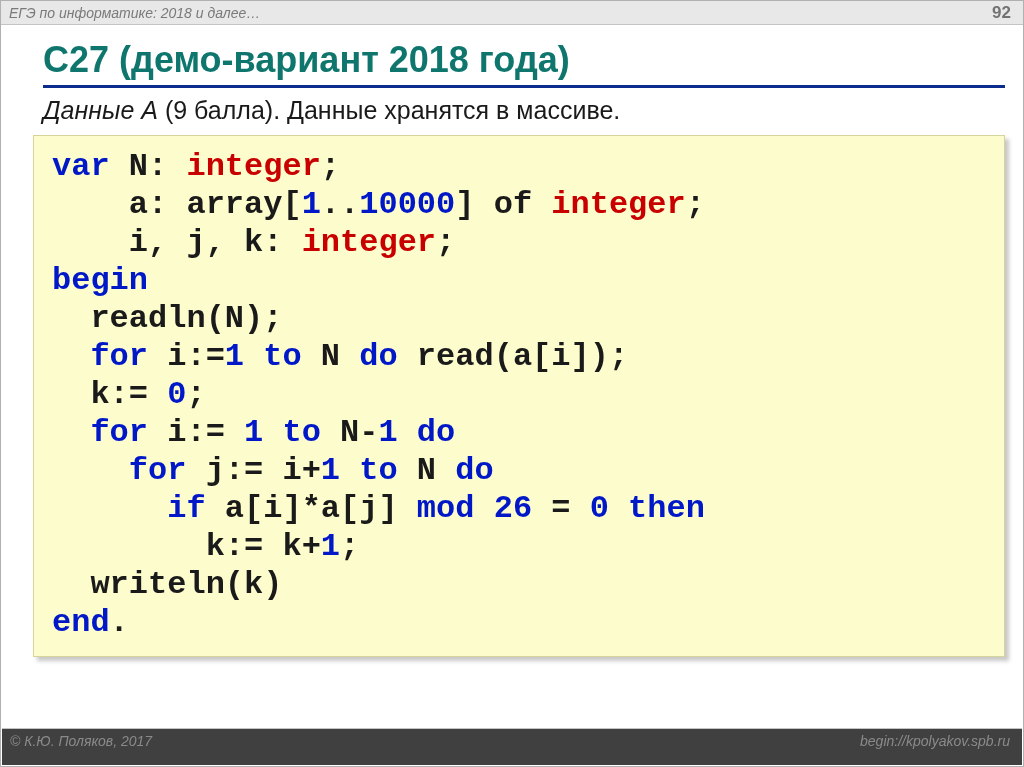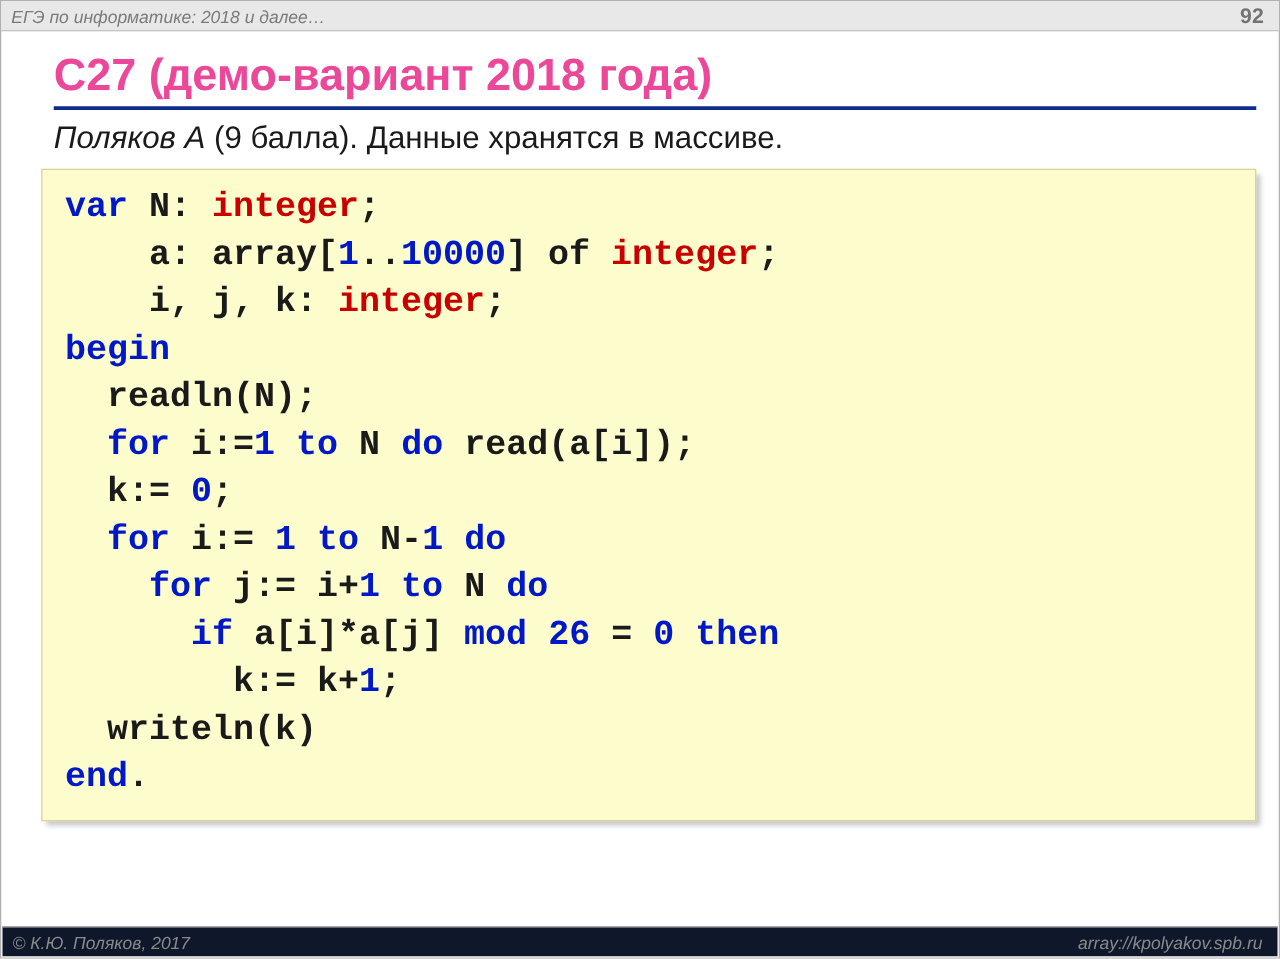--- a/index.html
+++ b/index.html
@@ -33,21 +33,21 @@
     color: #7a7a7a;
   }
   .top-right {
     font-weight: bold;
     font-size: 17px;
     color: #737373;
   }
   .title {
     font-family: Arial, Helvetica, sans-serif;
     font-weight: bold;
-    color: #ec4899;
+    color: #0f766e;
     font-size: 36px;
     margin: 14px 0 4px 42px;
   }
   .hr {
     margin: 0 18px 0 42px;
     height: 3px;
     background: #0b2c8c;
   }
   .subtitle {
     font-size: 25px;
@@ -59,38 +59,38 @@
   .codebox {
     margin: 0 18px 0 32px;
     background: #fdfccc;
     border: 1px solid #d6d49a;
     box-shadow: 4px 4px 4px rgba(0,0,0,0.22);
     padding: 12px 18px 14px 18px;
   }
   .code {
     font-family: "Courier New", Courier, monospace;
     font-weight: bold;
-    font-size: 28px;
+    font-size: 32px;
     line-height: 38px;
     white-space: pre;
     color: #1a1a1a;
   }
   .kw { color: #0018c8; }
   .ty { color: #c80000; }
   .nm { color: #0018c8; }
   .bottombar {
     position: absolute;
     left: 1px; right: 1px; bottom: 1px;
     display: flex;
     justify-content: space-between;
     align-items: center;
-    background: #0f172a;
+    background: #404040;
     border-top: 1px solid #c4c4c4;
     height: 21px;
-    padding: 1px 12px 1px 8px;
+    padding: 1px 12px 14px 8px;
   }
   .bot-left, .bot-right {
     font-style: italic;
     font-size: 14px;
     color: #8a8a8a;
   }
 </style>
 </head>
 <body>
 
@@ -98,37 +98,37 @@
 
   <div class="topbar">
     <span class="top-left">ЕГЭ по информатике: 2018 и далее…</span>
     <span class="top-right">92</span>
   </div>
 
   <div class="title">C27 (демо-вариант 2018 года)</div>
   <div class="hr"></div>
 
   <div class="subtitle">
-    <span class="it">Поляков А</span><span> (9 балла). Данные хранятся в </span><span class="b">массиве</span><span>.</span>
+    <span class="it">Данные А</span><span> (9 балла). Данные хранятся в </span><span class="b">массиве</span><span>.</span>
   </div>
 
   <div class="codebox">
     <div class="code"><span class="kw">var</span><span> N: </span><span class="ty">integer</span><span>;</span>
 <span>    a: array[</span><span class="nm">1</span><span>..</span><span class="nm">10000</span><span>] of </span><span class="ty">integer</span><span>;</span>
 <span>    i, j, k: </span><span class="ty">integer</span><span>;</span>
 <span class="kw">begin</span>
 <span>  readln(N);</span>
 <span>  </span><span class="kw">for</span><span> i:=</span><span class="nm">1</span><span> </span><span class="kw">to</span><span> N </span><span class="kw">do</span><span> read(a[i]);</span>
 <span>  k:= </span><span class="nm">0</span><span>;</span>
 <span>  </span><span class="kw">for</span><span> i:= </span><span class="nm">1</span><span> </span><span class="kw">to</span><span> N-</span><span class="nm">1</span><span> </span><span class="kw">do</span>
 <span>    </span><span class="kw">for</span><span> j:= i+</span><span class="nm">1</span><span> </span><span class="kw">to</span><span> N </span><span class="kw">do</span>
 <span>      </span><span class="kw">if</span><span> a[i]*a[j] </span><span class="kw">mod</span><span> </span><span class="nm">26</span><span> = </span><span class="nm">0</span><span> </span><span class="kw">then</span>
 <span>        k:= k+</span><span class="nm">1</span><span>;</span>
 <span>  writeln(k)</span>
 <span class="kw">end</span><span>.</span></div>
   </div>
 
   <div class="bottombar">
     <span class="bot-left">© К.Ю. Поляков, 2017</span>
-    <span class="bot-right">array://kpolyakov.spb.ru</span>
+    <span class="bot-right">begin://kpolyakov.spb.ru</span>
   </div>
 
 </div>
 
 </body></html>

